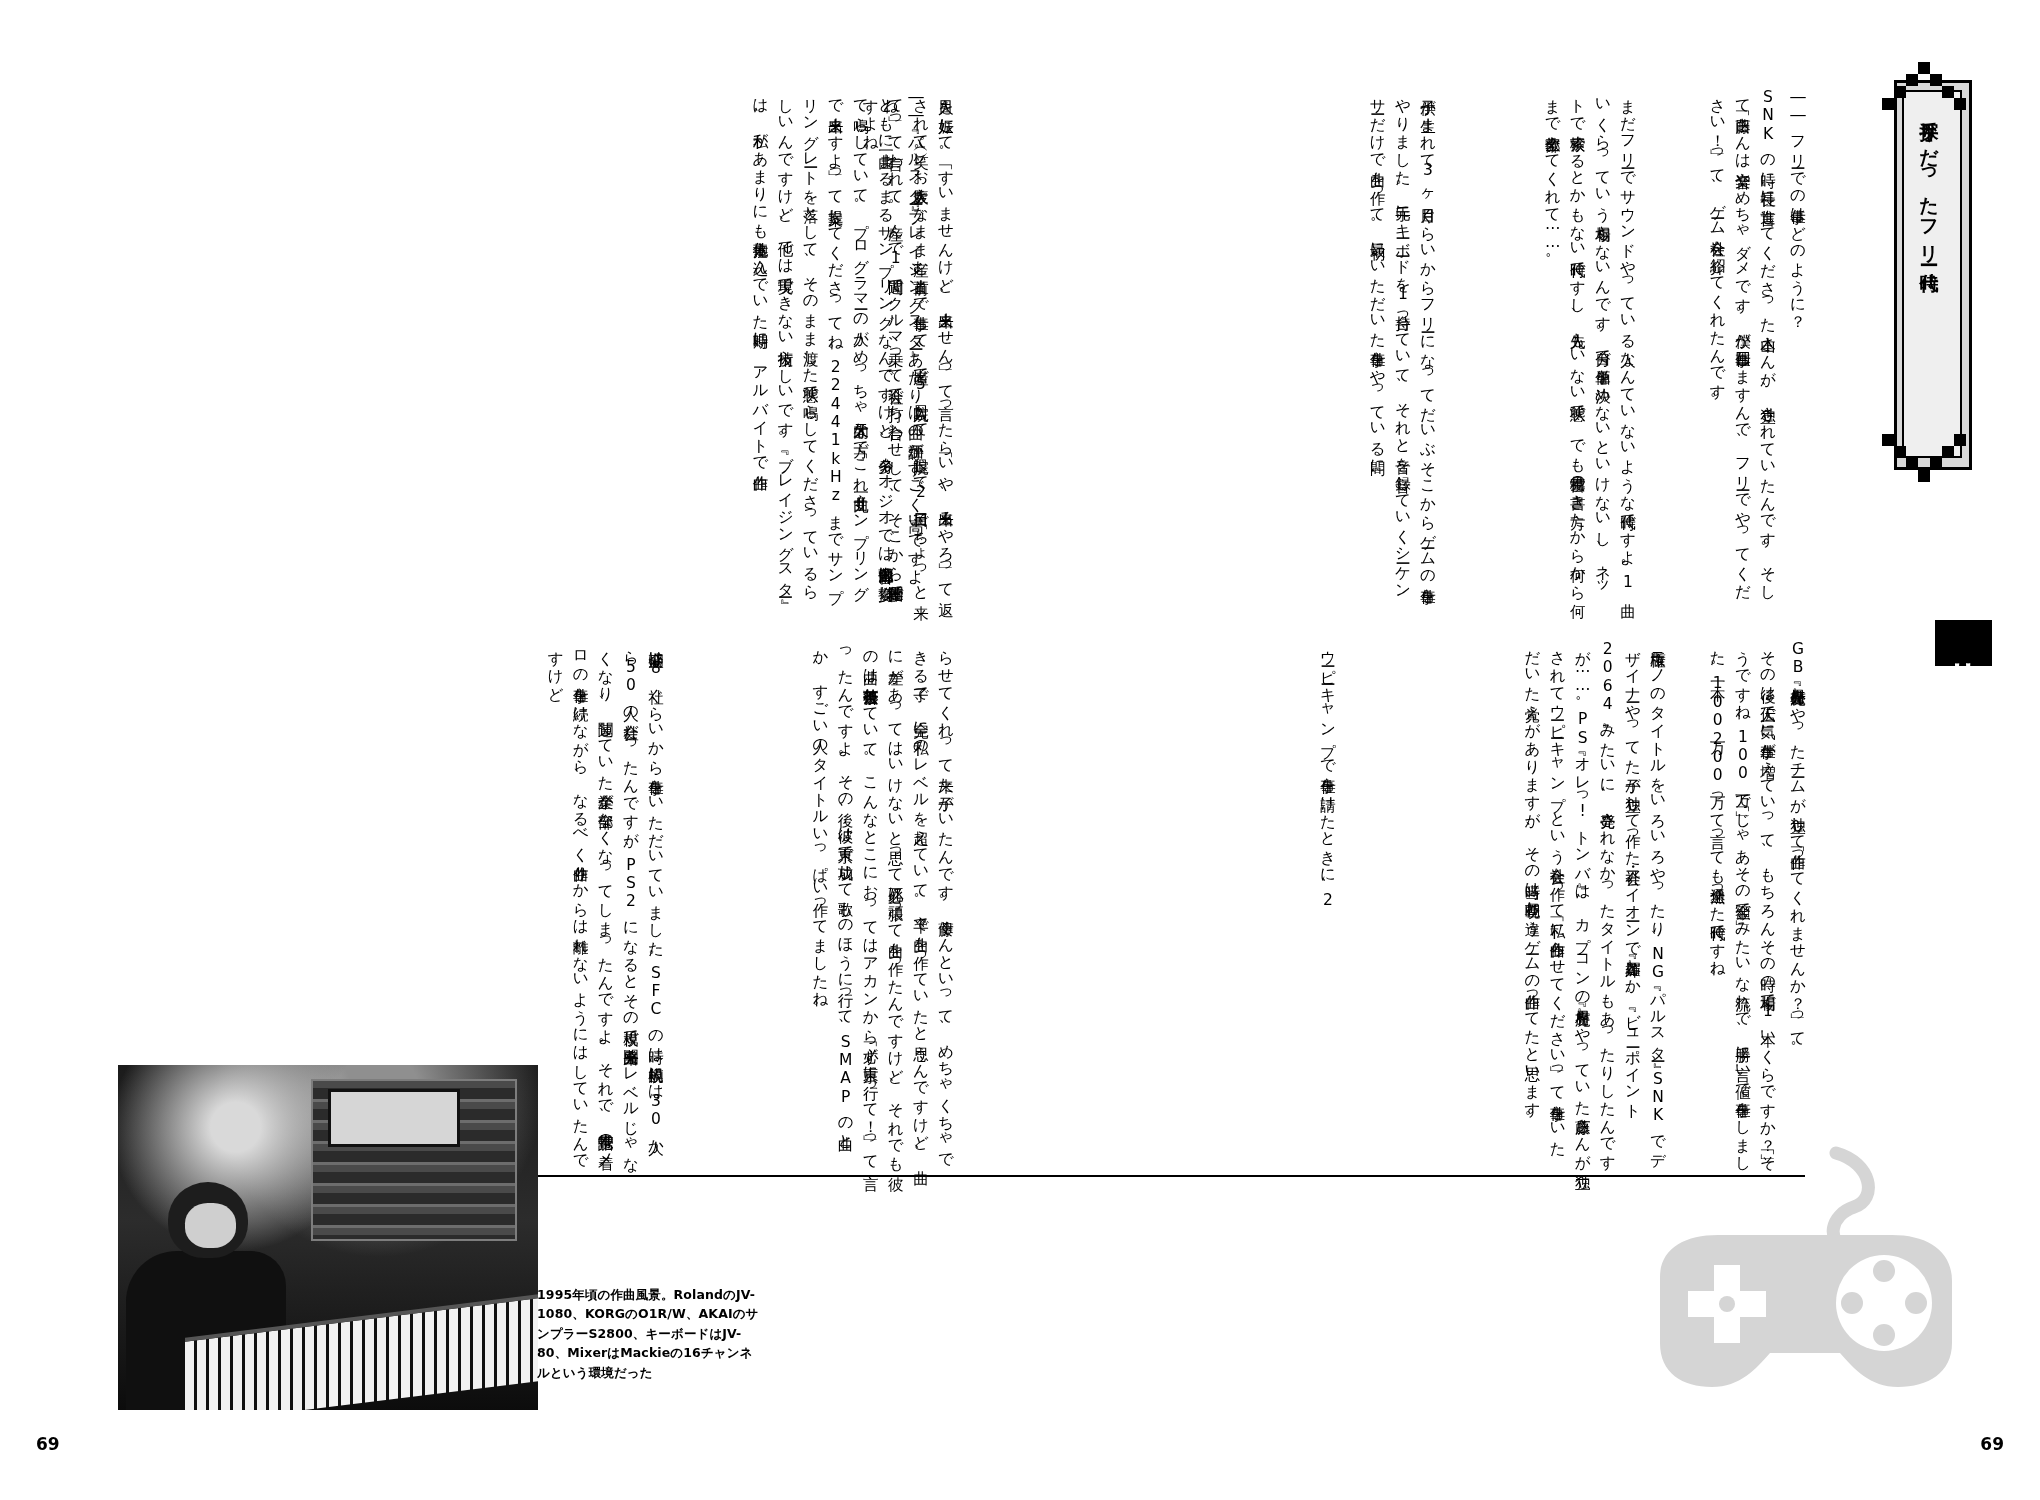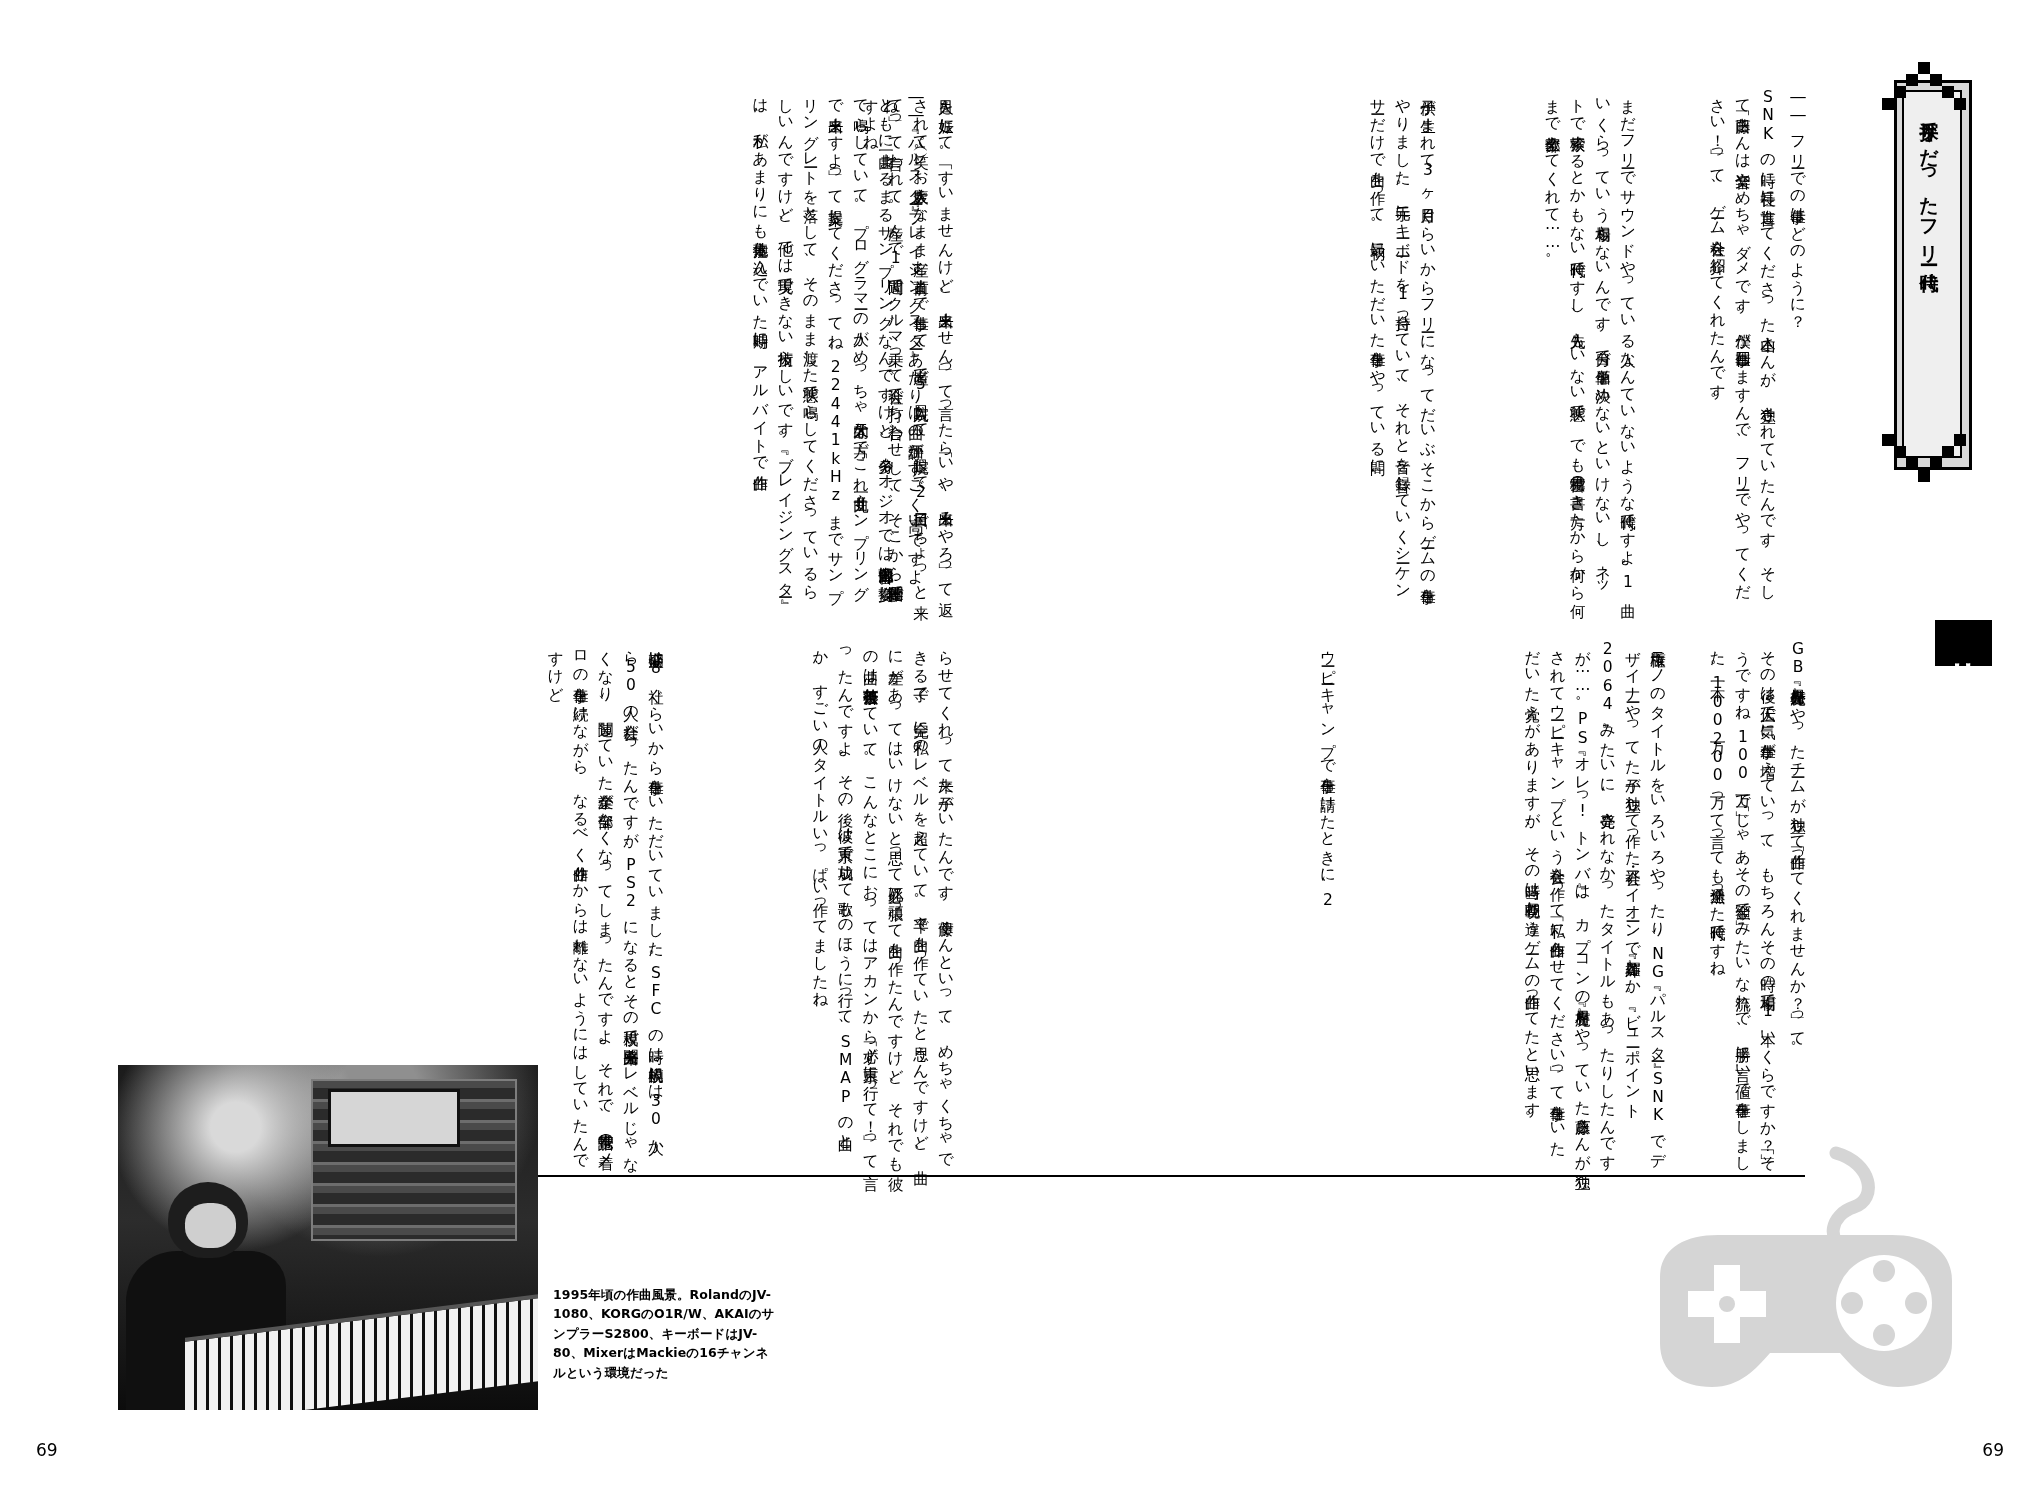--- a/index.html
+++ b/index.html
@@ -210,37 +210,37 @@
   #photo .person-face {
     position:absolute; left:16%; top:40%; width:12%; height:13%;
     background:#cfcfcf; border-radius:45%;
   }
   #photo .person-body {
     position:absolute; left:2%; top:54%; width:38%; height:46%;
     background:#101010; border-radius:32% 22% 0 0;
   }
   #caption {
     position: absolute;
-    left: 553px;
+    left: 537px;
     top: 1285px;
     width: 226px;
     font-family: "DejaVu Sans", "Liberation Sans", sans-serif;
     font-size: 12.5px;
     line-height: 1.55;
     font-weight: bold;
     letter-spacing: 0.01em;
   }
 
   
   .folio {
     position: absolute;
-    bottom: 40px;
+    bottom: 46px;
     font-family: "DejaVu Sans", "Liberation Sans", sans-serif;
     font-size: 17px;
-    font-weight: normal;
+    font-weight: bold;
   }
   #folio-left { left: 36px; }
   #folio-right { right: 36px; }
 </style>
 </head>
 <body>
 
 <div id="spread">
 
   <div id="left-page">

